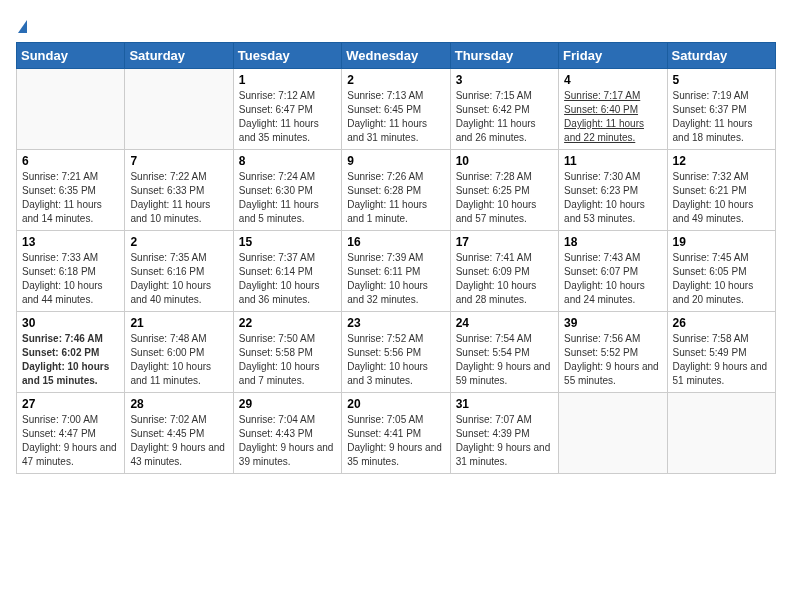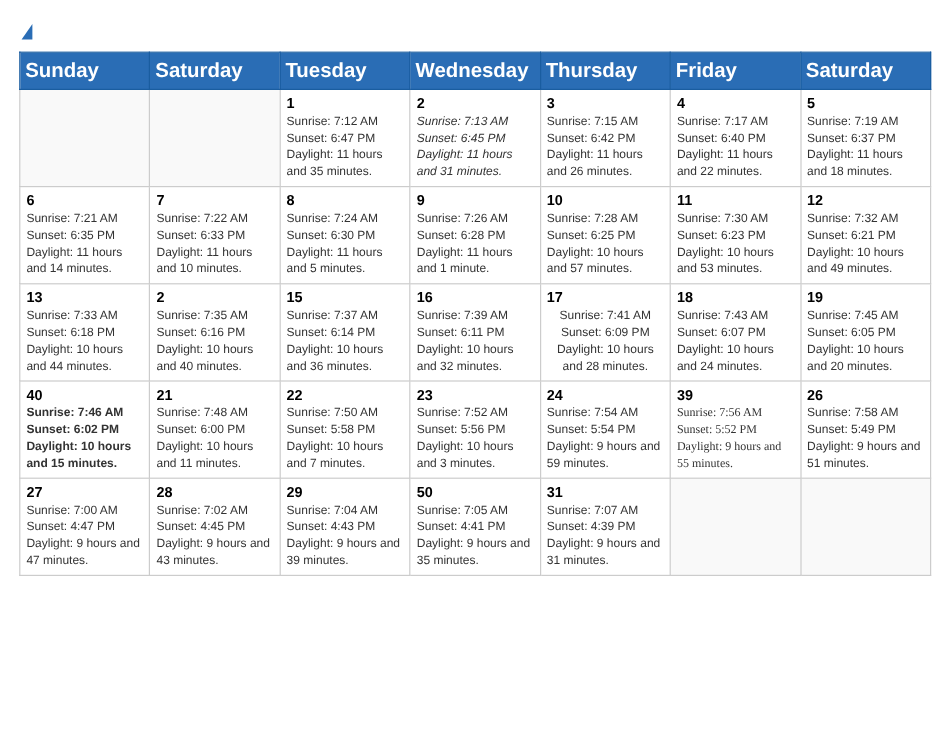--- a/index.html
+++ b/index.html
@@ -37,21 +37,21 @@
     .calendar {
       width: 100%;
       border-collapse: collapse;
       font-size: 11px;
     }
     .calendar th {
       background-color: #2a6db5;
       color: #fff;
       padding: 5px 4px;
       text-align: left;
-      font-size: 17px;
+      font-size: 13px;
       border: 1px solid #1a5da0;
     }
     .calendar td {
       border: 1px solid #ccc;
       vertical-align: top;
       padding: 4px 5px;
       width: calc(100%/7);
       min-height: 80px;
       background: #fff;
     }
@@ -103,33 +103,33 @@
         <td class="empty"></td>
         <td class="empty"></td>
         <td>
           <span class="day-num">1</span>
           <div class="cell-text" style="white-space: pre-line;">Sunrise: 7:12 AM
 Sunset: 6:47 PM
 Daylight: 11 hours and 35 minutes.</div>
         </td>
         <td>
           <span class="day-num">2</span>
-          <div class="cell-text" style="white-space: pre-line; font-style: italic;">Sunrise: 7:13 AM
+          <div class="cell-text" style="white-space: pre-line;">Sunrise: 7:13 AM
 Sunset: 6:45 PM
 Daylight: 11 hours and 31 minutes.</div>
         </td>
         <td>
           <span class="day-num">3</span>
           <div class="cell-text" style="white-space: pre-line;">Sunrise: 7:15 AM
 Sunset: 6:42 PM
 Daylight: 11 hours and 26 minutes.</div>
         </td>
         <td>
           <span class="day-num">4</span>
-          <div class="cell-text" style="white-space: pre-line;">Sunrise: 7:17 AM
+          <div class="cell-text" style="white-space: pre-line; text-decoration: underline;">Sunrise: 7:17 AM
 Sunset: 6:40 PM
 Daylight: 11 hours and 22 minutes.</div>
         </td>
         <td>
           <span class="day-num">5</span>
           <div class="cell-text" style="white-space: pre-line;">Sunrise: 7:19 AM
 Sunset: 6:37 PM
 Daylight: 11 hours and 18 minutes.</div>
         </td>
       </tr>
@@ -197,40 +197,40 @@
 Daylight: 10 hours and 36 minutes.</div>
         </td>
         <td>
           <span class="day-num">16</span>
           <div class="cell-text" style="white-space: pre-line;">Sunrise: 7:39 AM
 Sunset: 6:11 PM
 Daylight: 10 hours and 32 minutes.</div>
         </td>
         <td>
           <span class="day-num">17</span>
-          <div class="cell-text" style="white-space: pre-line; text-align: center;">Sunrise: 7:41 AM
+          <div class="cell-text" style="white-space: pre-line;">Sunrise: 7:41 AM
 Sunset: 6:09 PM
 Daylight: 10 hours and 28 minutes.</div>
         </td>
         <td>
           <span class="day-num">18</span>
           <div class="cell-text" style="white-space: pre-line;">Sunrise: 7:43 AM
 Sunset: 6:07 PM
 Daylight: 10 hours and 24 minutes.</div>
         </td>
         <td>
           <span class="day-num">19</span>
           <div class="cell-text" style="white-space: pre-line;">Sunrise: 7:45 AM
 Sunset: 6:05 PM
 Daylight: 10 hours and 20 minutes.</div>
         </td>
       </tr>
       <tr>
         <td>
-          <span class="day-num">40</span>
+          <span class="day-num">30</span>
           <div class="cell-text" style="white-space: pre-line; font-weight: bold;">Sunrise: 7:46 AM
 Sunset: 6:02 PM
 Daylight: 10 hours and 15 minutes.</div>
         </td>
         <td>
           <span class="day-num">21</span>
           <div class="cell-text" style="white-space: pre-line;">Sunrise: 7:48 AM
 Sunset: 6:00 PM
 Daylight: 10 hours and 11 minutes.</div>
         </td>
@@ -247,21 +247,21 @@
 Daylight: 10 hours and 3 minutes.</div>
         </td>
         <td>
           <span class="day-num">24</span>
           <div class="cell-text" style="white-space: pre-line;">Sunrise: 7:54 AM
 Sunset: 5:54 PM
 Daylight: 9 hours and 59 minutes.</div>
         </td>
         <td>
           <span class="day-num">39</span>
-          <div class="cell-text" style="white-space: pre-line; font-family: Liberation Serif, serif;">Sunrise: 7:56 AM
+          <div class="cell-text" style="white-space: pre-line;">Sunrise: 7:56 AM
 Sunset: 5:52 PM
 Daylight: 9 hours and 55 minutes.</div>
         </td>
         <td>
           <span class="day-num">26</span>
           <div class="cell-text" style="white-space: pre-line;">Sunrise: 7:58 AM
 Sunset: 5:49 PM
 Daylight: 9 hours and 51 minutes.</div>
         </td>
       </tr>
@@ -278,21 +278,21 @@
 Sunset: 4:45 PM
 Daylight: 9 hours and 43 minutes.</div>
         </td>
         <td>
           <span class="day-num">29</span>
           <div class="cell-text" style="white-space: pre-line;">Sunrise: 7:04 AM
 Sunset: 4:43 PM
 Daylight: 9 hours and 39 minutes.</div>
         </td>
         <td>
-          <span class="day-num">50</span>
+          <span class="day-num">20</span>
           <div class="cell-text" style="white-space: pre-line;">Sunrise: 7:05 AM
 Sunset: 4:41 PM
 Daylight: 9 hours and 35 minutes.</div>
         </td>
         <td>
           <span class="day-num">31</span>
           <div class="cell-text" style="white-space: pre-line;">Sunrise: 7:07 AM
 Sunset: 4:39 PM
 Daylight: 9 hours and 31 minutes.</div>
         </td>

